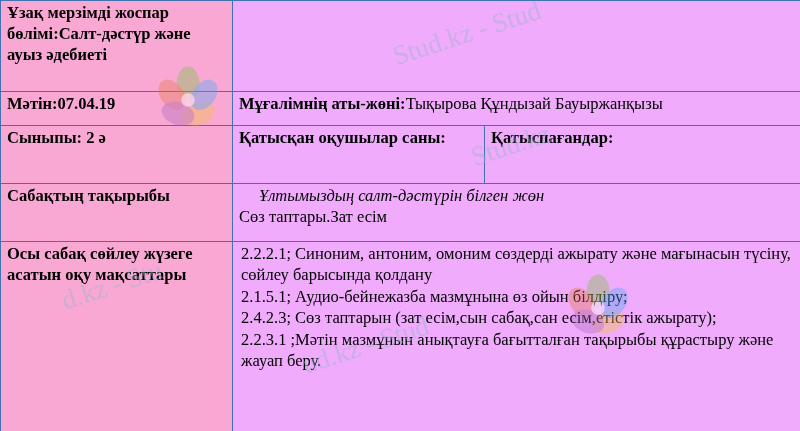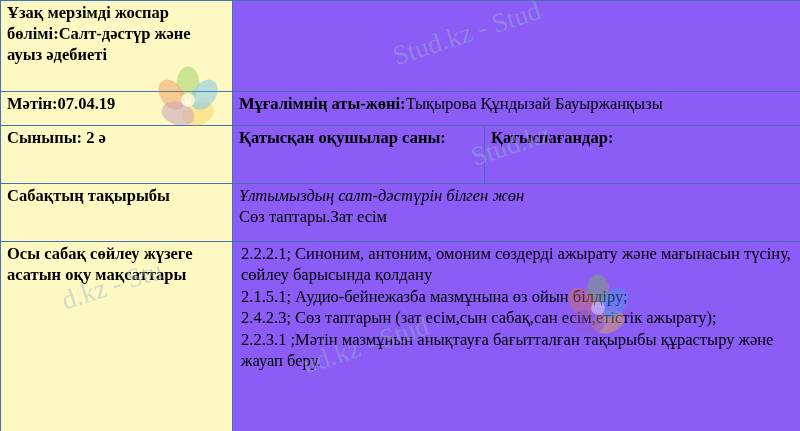--- a/index.html
+++ b/index.html
@@ -55,28 +55,28 @@
   }
   table.doc-table td {
     border: 1px solid #3f74b1;
     vertical-align: top;
     padding: 2px 6px 3px 6px;
     font-size: 16.5px;
     line-height: 1.26;
     color: #000000;
   }
   .label-cell {
-    background: #fef9c3;
+    background: #f9a8d4;
     font-weight: bold;
   }
   .plain-cell {
-    background: #8b5cf6;
+    background: #f0abfc;
   }
   .bold { font-weight: bold; }
-  .italic { font-style: italic; }
+  .italic { font-style: italic; margin-left: 20px; }
   .inner-line { display: block; }
   .goal-list p {
     margin: 0 0 1px 2px;
   }
   .cell-pad-left { padding-left: 8px; }
 </style>
 </head>
 <body>
 
 <div class="watermark-layer">

